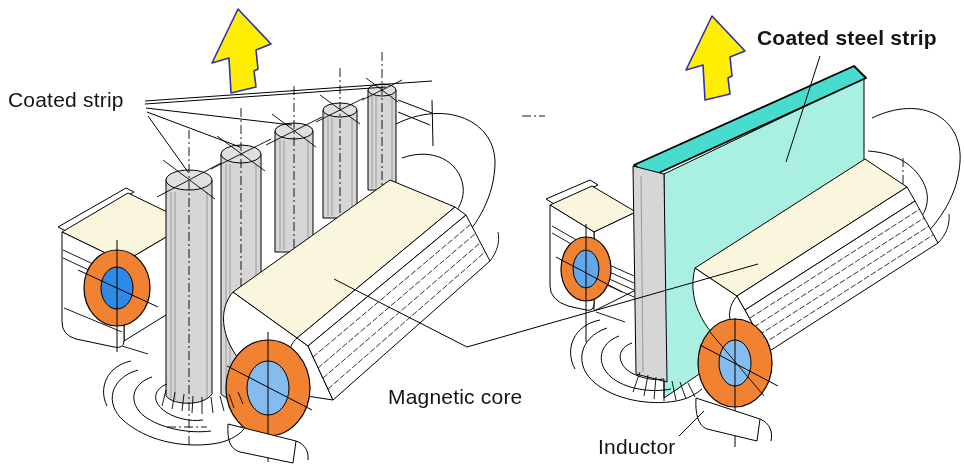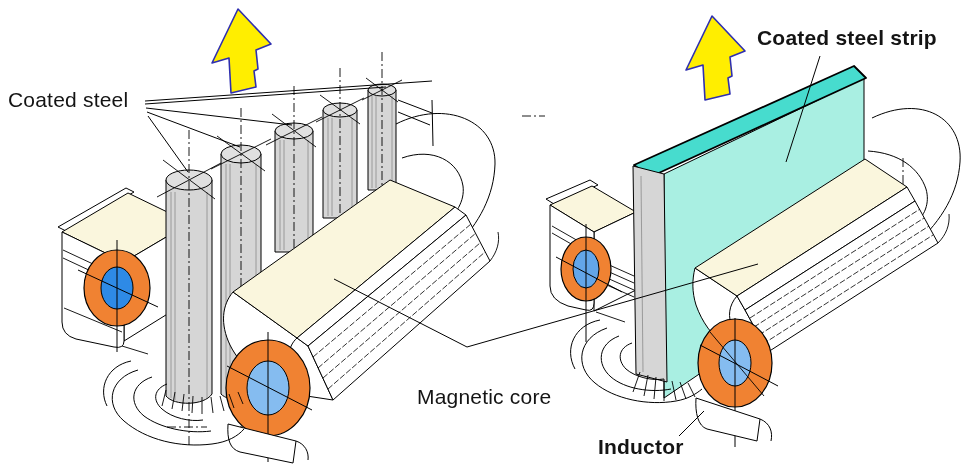--- a/index.html
+++ b/index.html
@@ -204,17 +204,17 @@
     <path class="leader thin" d="M148,116 L188,172"></path>
 
     <path class="leader" d="M820,56 L786,162"></path>
 
     <path class="leader" d="M334,279 L467,347 L758,264"></path>
 
     <path class="leader" d="M679,436 L704,411"></path>
   </g>
 </svg>
 
-  <div class="lbl" style="left:8px;top:88px;">Coated steel</div>
+  <div class="lbl" style="left:8px;top:88px;">Coated strip</div>
   <div class="lbl" style="left:757px;top:26px;font-weight:bold;">Coated steel strip</div>
-  <div class="lbl" style="left:417px;top:385px;text-align:right;">Magnetic core</div>
-  <div class="lbl" style="left:598px;top:435px;font-weight:bold;">Inductor</div>
+  <div class="lbl" style="left:388px;top:385px;text-align:right;">Magnetic core</div>
+  <div class="lbl" style="left:598px;top:435px;">Inductor</div>
 </div>
 
 </body></html>

